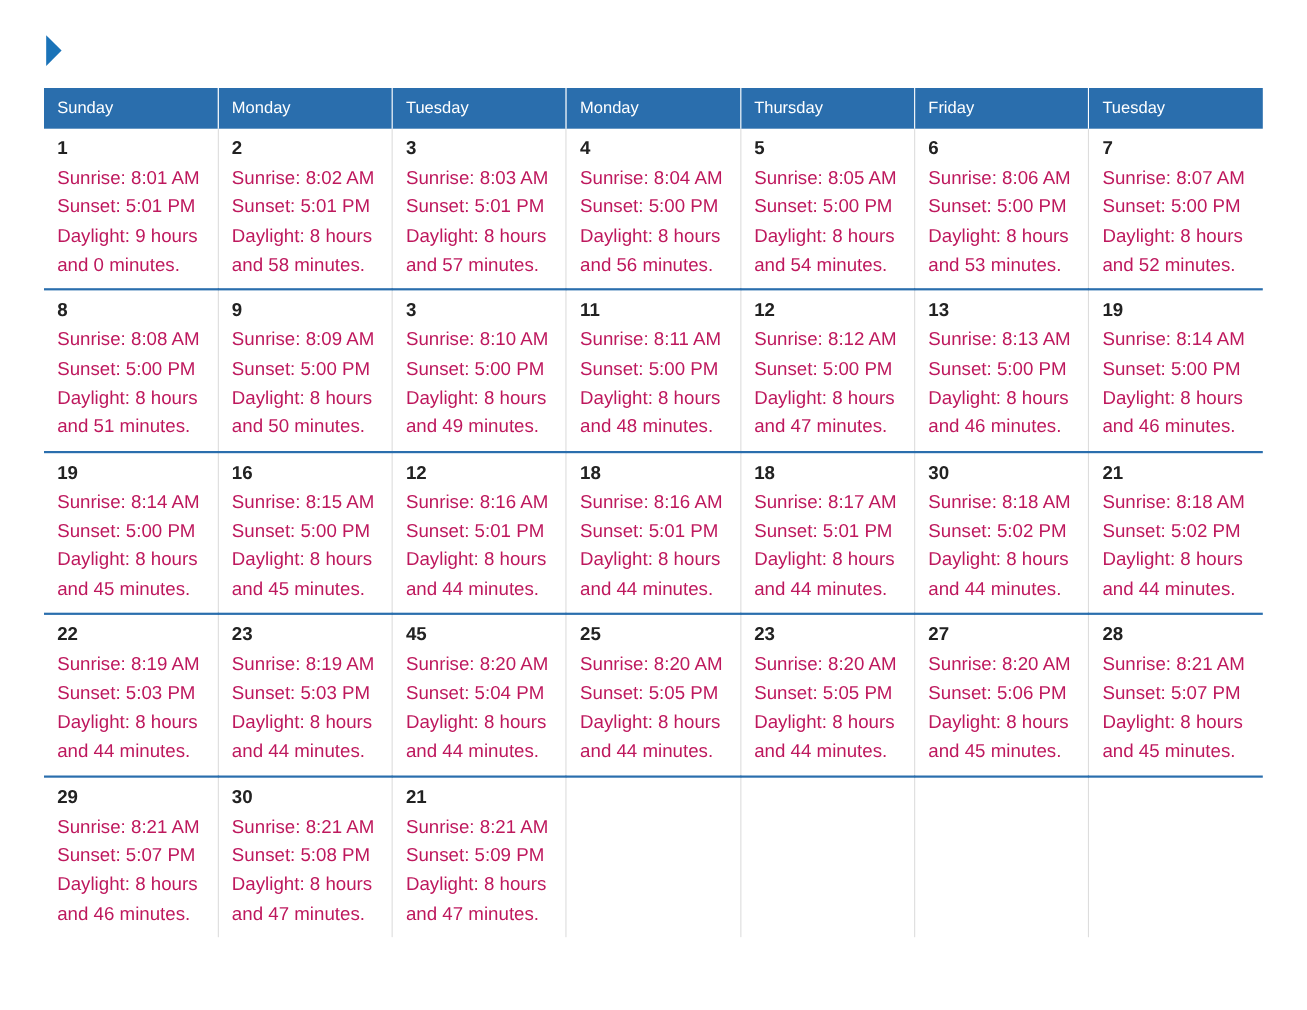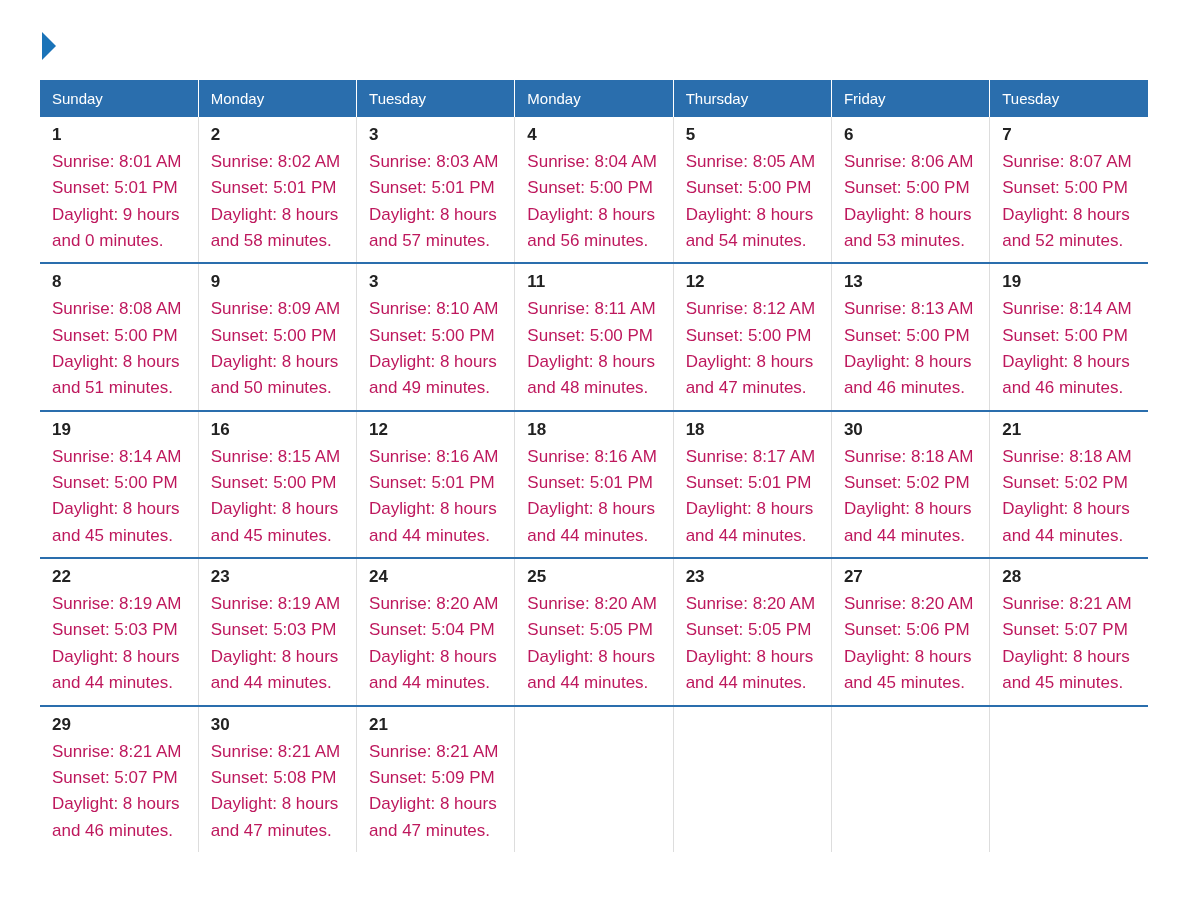--- a/index.html
+++ b/index.html
@@ -229,21 +229,21 @@
       <tr>
         <td>
           <span class="day-number">22</span>
         <div class="day-info">Sunrise: 8:19 AM<br>Sunset: 5:03 PM<br>Daylight: 8 hours<br>and 44 minutes.</div>
         </td>
         <td>
           <span class="day-number">23</span>
         <div class="day-info">Sunrise: 8:19 AM<br>Sunset: 5:03 PM<br>Daylight: 8 hours<br>and 44 minutes.</div>
         </td>
         <td>
-          <span class="day-number">24</span>
+          <span class="day-number">45</span>
         <div class="day-info">Sunrise: 8:20 AM<br>Sunset: 5:04 PM<br>Daylight: 8 hours<br>and 44 minutes.</div>
         </td>
         <td>
           <span class="day-number">25</span>
         <div class="day-info">Sunrise: 8:20 AM<br>Sunset: 5:05 PM<br>Daylight: 8 hours<br>and 44 minutes.</div>
         </td>
         <td>
           <span class="day-number">23</span>
         <div class="day-info">Sunrise: 8:20 AM<br>Sunset: 5:05 PM<br>Daylight: 8 hours<br>and 44 minutes.</div>
         </td>

